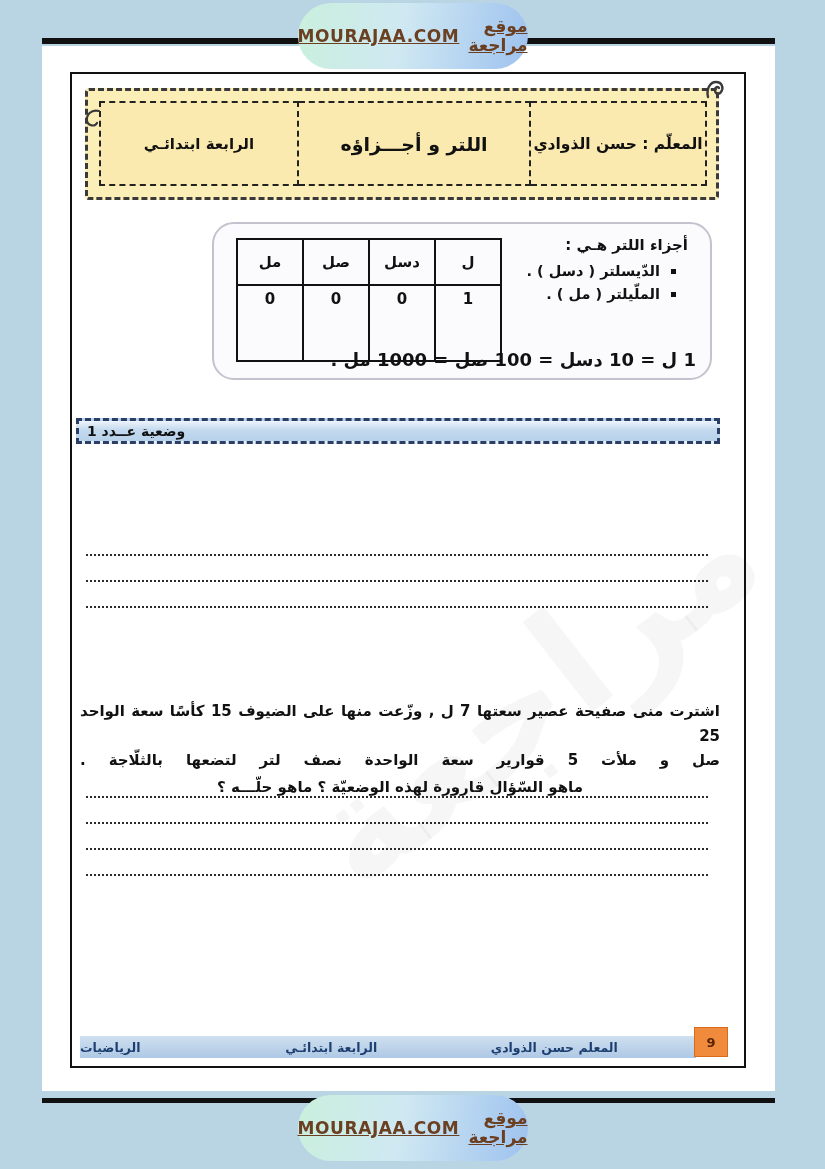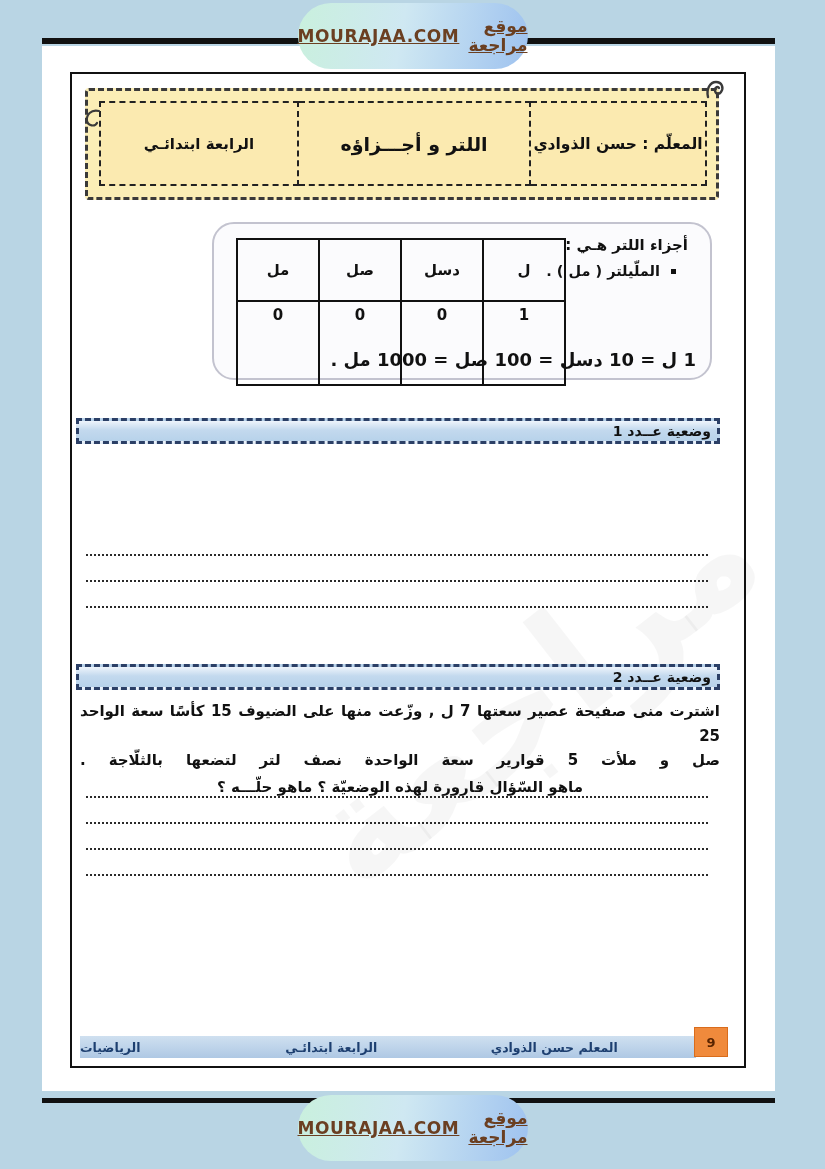--- a/index.html
+++ b/index.html
@@ -237,36 +237,36 @@
   }
   .unit-table td, .unit-table th {
     border: 2px solid #111;
     width: 48px;
     height: 28px;
     text-align: center;
     vertical-align: middle;
     font-size: 15px;
     font-weight: bold;
     color: #111;
-    padding: 16px;
+    padding: 8px;
   }
   .unit-table tr.tall td { height: 62px; vertical-align: top; padding-top: 4px; }
 
   
   .ex-bar {
     position: absolute;
     left: 4px;
     width: 644px;
     height: 26px;
     background: linear-gradient(180deg, #eef4fb 0%, #c3d9ee 45%, #b7d2ea 100%);
     border: 3px dashed #2b3f66;
     box-sizing: border-box;
     display: flex;
     align-items: center;
-    justify-content: flex-start;
+    justify-content: flex-end;
     padding-left: 8px;
   }
   .ex-bar-label {
     font-size: 14px;
     font-weight: bold;
     color: #111;
     padding-right: 6px;
     direction: rtl;
   }
 
@@ -362,20 +362,21 @@
         <div class="hdr-cell teacher">المعلّم : حسن الذوادي</div>
         <div class="hdr-cell title">اللتر و أجـــزاؤه</div>
         <div class="hdr-cell grade">الرابعة ابتدائـي</div>
       </div>
     </div>
 
     <div class="lesson">
       <div class="lesson-inner">
         <div class="lesson-head">أجزاء اللتر هـي :</div>
         <ul class="lesson-list">
+          <li>الدّيسلتر ( دسل ) .</li>
           <li>الملّيلتر ( مل  ) .</li>
         </ul>
         <div class="lesson-eq">1 ل = 10 دسل = 100 صل = 1000 مل .</div>
 
         <table class="unit-table">
           <tbody>
               <tr>
             <th>ل</th>
             <th>دسل</th>
             <th>صل</th>
@@ -392,23 +393,20 @@
       </div>
     </div>
 
     <div class="ex-bar" style="top:344px;">
       <span class="ex-bar-label">وضعية عــدد 1</span>
     </div>
     <div class="dots" style="top:480px;"></div>
     <div class="dots" style="top:506px;"></div>
     <div class="dots" style="top:532px;"></div>
 
-    <div class="ex-bar" style="top:590px;">
-      <span class="ex-bar-label">وضعية عــدد 2</span>
-    </div>
     <div class="ex-body" style="top:625px;">
       <div class="ex-line">اشترت منى صفيحة عصير سعتها 7 ل , وزّعت منها على الضيوف 15 كأسًا سعة الواحد 25</div>
       <div class="ex-line">صل و ملأت 5 قوارير سعة الواحدة نصف لتر لتضعها بالثلّاجة .</div>
       <div class="ex-q">ماهو السّؤال قارورة لهذه الوضعيّة ؟ ماهو حلّـــه ؟</div>
     </div>
     <div class="dots" style="top:722px;"></div>
     <div class="dots" style="top:748px;"></div>
     <div class="dots" style="top:774px;"></div>
     <div class="dots" style="top:800px;"></div>
 

